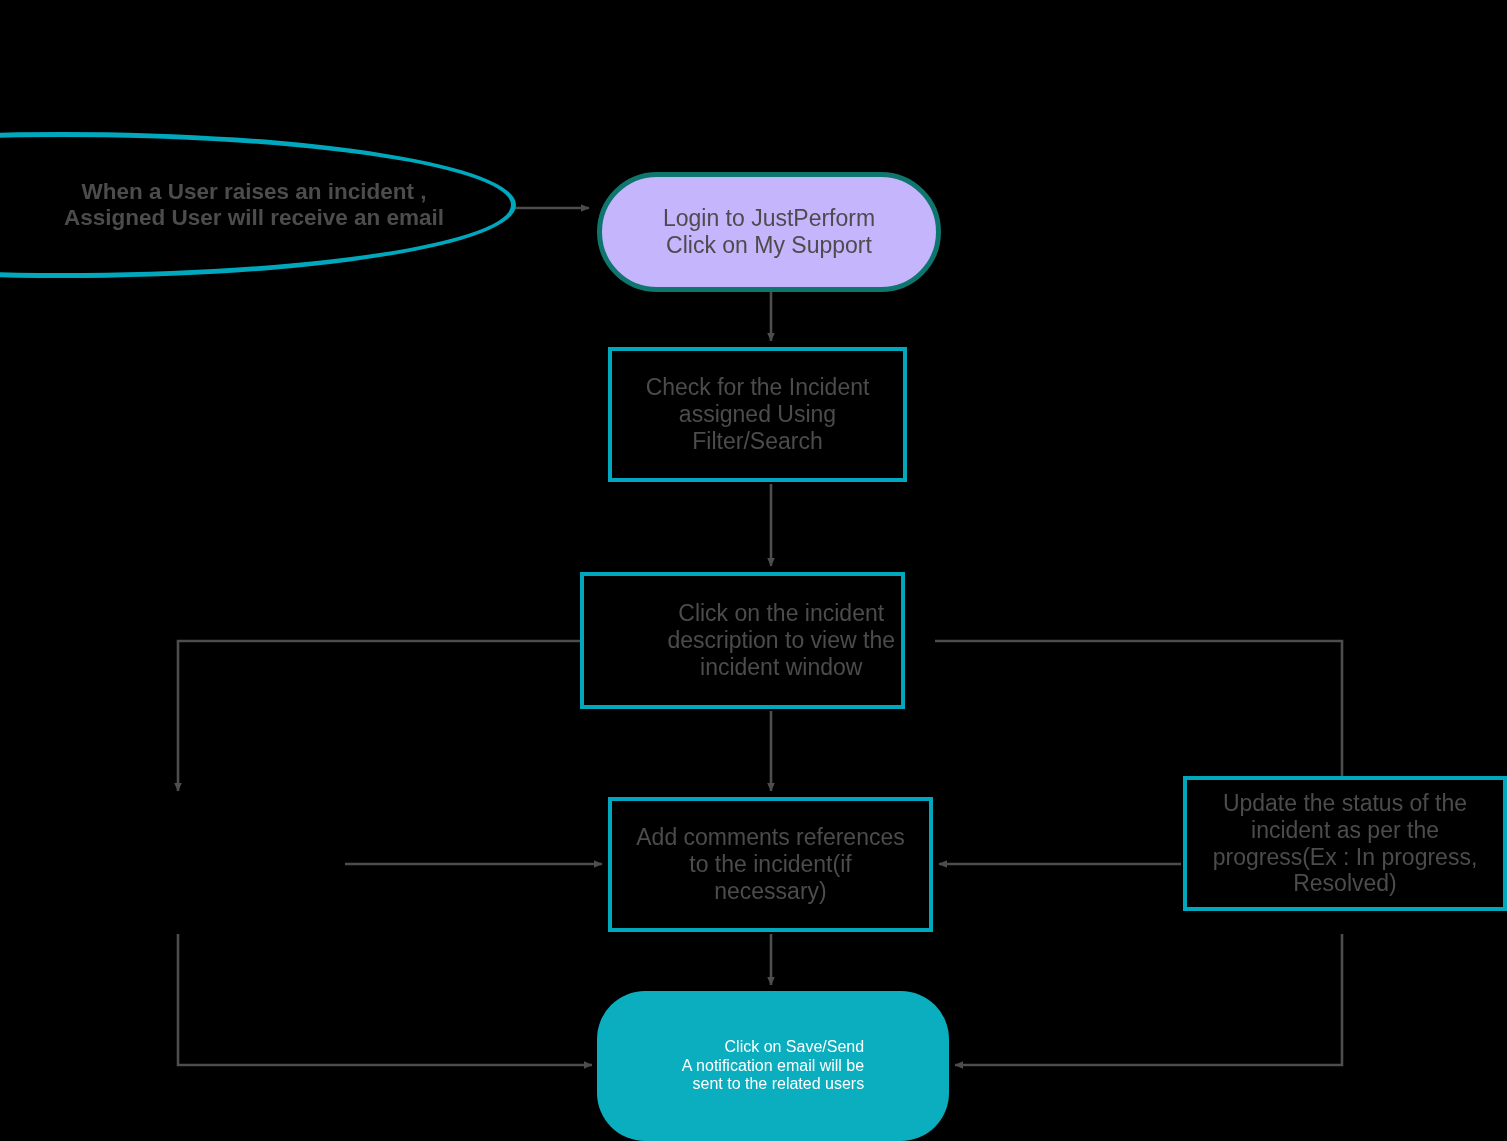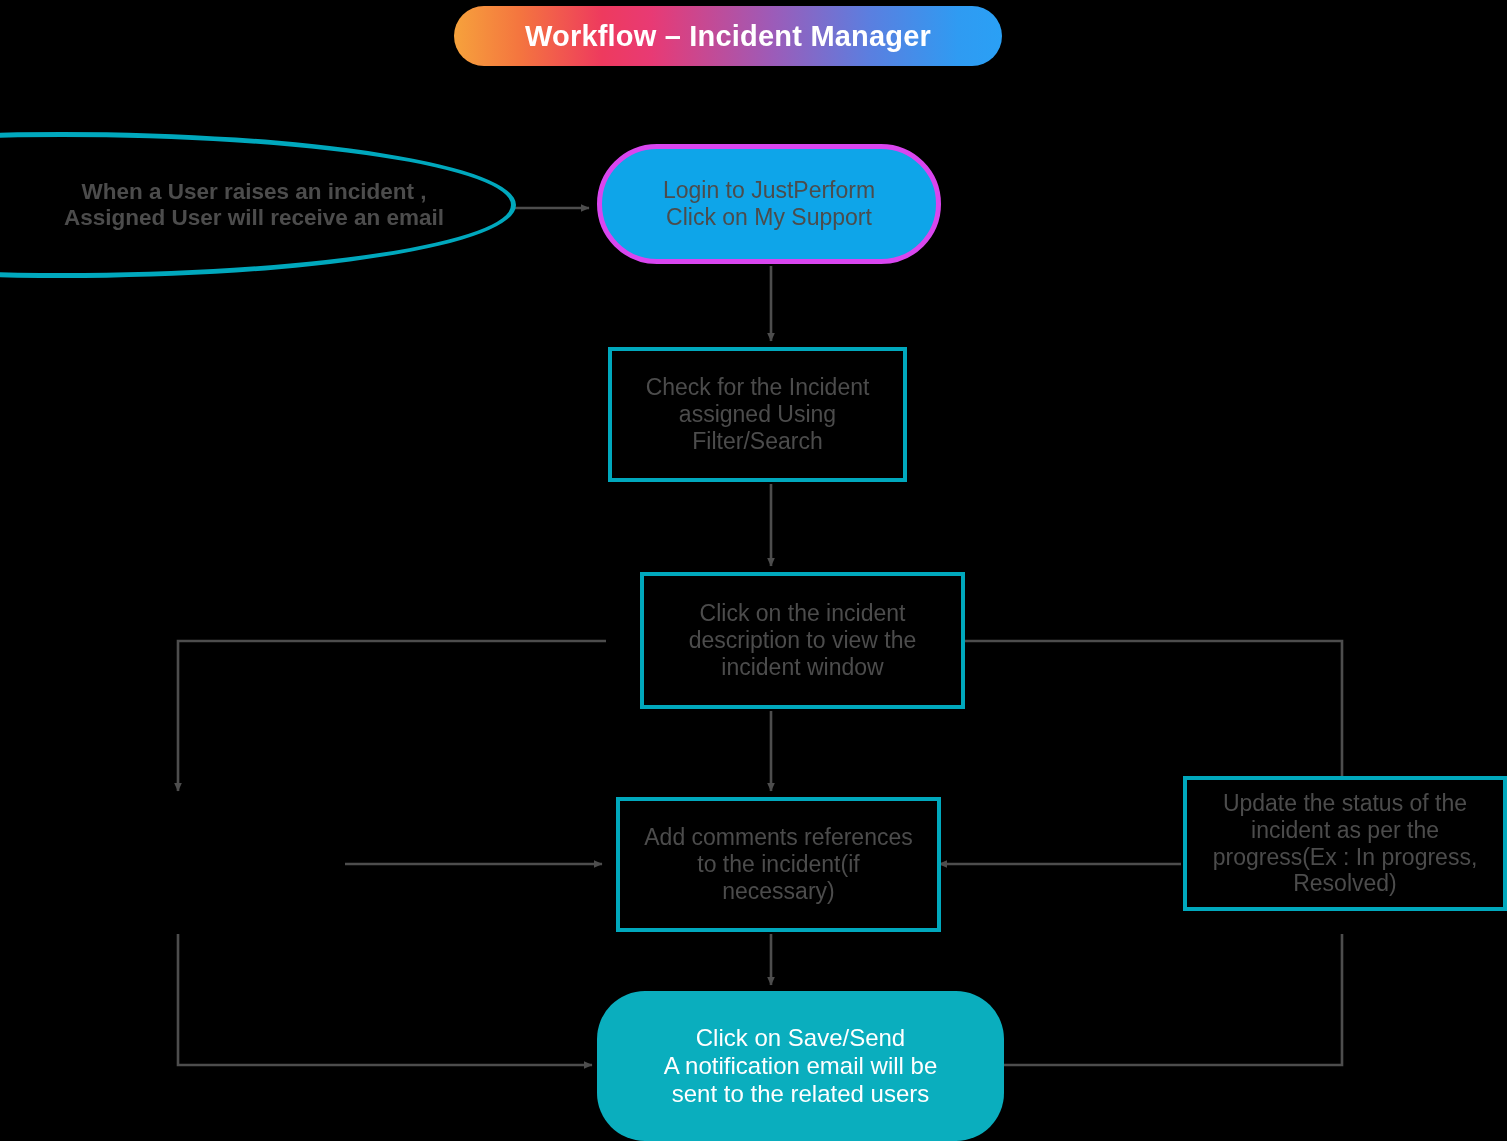--- a/index.html
+++ b/index.html
@@ -65,22 +65,23 @@
   .node .label {
     white-space: pre-line;
     padding: 0 6px;
   }
 
   .node.rect {
     border: 4px solid #00a8bd;
     background: #000000;
   }
   .node.stadium {
-    border: 5px solid #d946ef;
-    background: #0ea5e9;
+    border: 5px solid #0f766e;
+    background: #c4b5fd;
+    margin-top: 28px;
   }
   .node.ellipse {
     border: 5px solid #00a8bd;
     background: #000000;
     border-radius: 50%;
   }
   .node.filled {
     background: #0aaebe;
     border: none;
     color: #ffffff;
@@ -110,75 +111,73 @@
   }
 
   #node-check {
     left: 608px;
     top: 347px;
     width: 299px;
     height: 135px;
   }
 
   #node-click {
-    left: 640px;
+    left: 580px;
     top: 572px;
     width: 325px;
     height: 137px;
+    justify-content: flex-end;
   }
 
   #node-assignee {
     left: 12px;
     top: 797px;
     width: 331px;
     height: 135px;
   }
 
   #node-comments {
     left: 608px;
     top: 797px;
     width: 325px;
     height: 135px;
-    margin-left: 8px;
   }
 
   #node-status {
     left: 1183px;
     top: 776px;
     width: 324px;
     height: 135px;
   }
 
   #node-save {
     left: 597px;
     top: 991px;
-    width: 407px;
+    width: 352px;
     height: 150px;
     border-radius: 48px;
-    font-size: 24px;
+    font-size: 16px;
+    text-align: right;
   }
 
   
   #connectors {
     position: absolute;
     left: 0;
     top: 0;
     width: 1507px;
     height: 1141px;
     z-index: 2;
   }
 </style>
 </head>
 <body>
 
 <div id="canvas">
 
-  <div id="title-pill">
-    <span class="title-text">Workflow – Incident Manager</span>
-  </div>
 
   <svg id="connectors" viewBox="0 0 1507 1141" width="1507" height="1141">
     <defs>
       <marker id="ah" markerWidth="10" markerHeight="10" refX="8.4" refY="4" orient="auto" markerUnits="userSpaceOnUse">
         <path d="M0,0 L9,4 L0,8 z" fill="#4d4d4d"></path>
       </marker>
     </defs>
     <g stroke="#4d4d4d" stroke-width="2.6" fill="none" marker-end="url(#ah)">
 
       <path d="M512,208 L589,208"></path>

